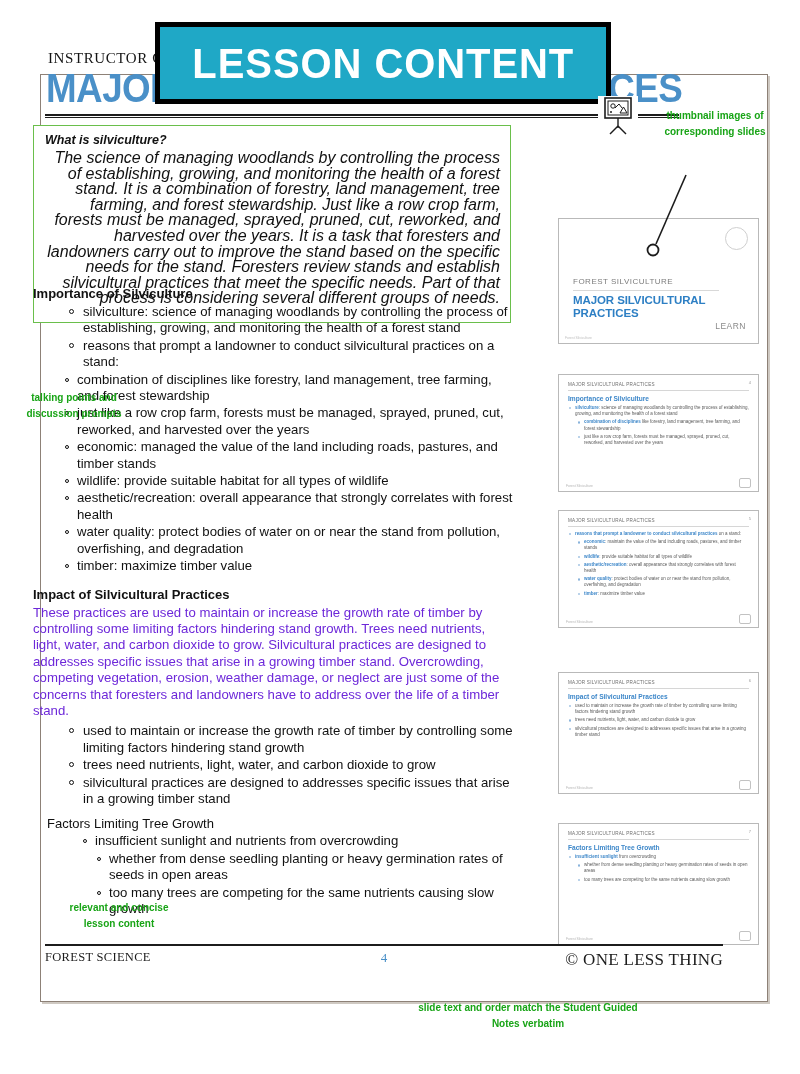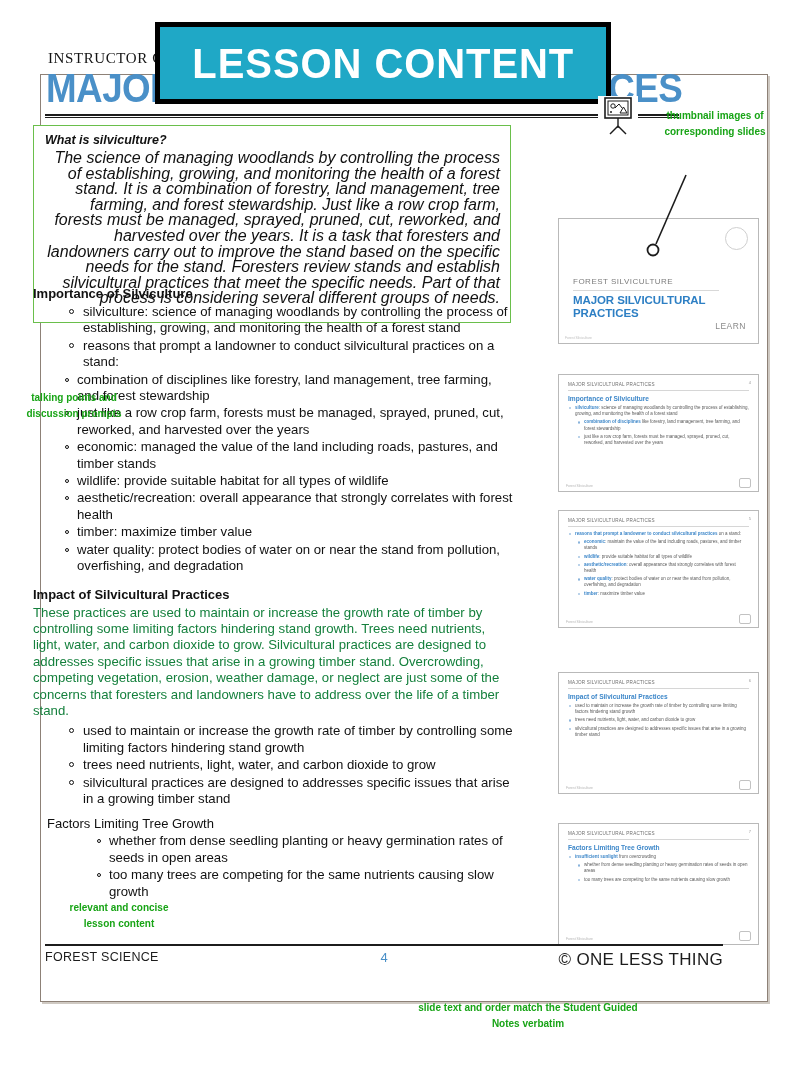--- a/index.html
+++ b/index.html
@@ -54,21 +54,21 @@
   #definition-box .dt{
     font-style:italic;font-weight:bold;font-size:12.5px;color:#111;margin-bottom:3px;
   }
   #definition-box .dbody{
     font-style:italic;font-size:16px;line-height:15.6px;color:#111;text-align:right;
   }
   
   #content-col{position:absolute;left:33px;top:286px;width:480px;}
   .sec-head{font-size:13px;font-weight:bold;color:#111;margin:0 0 3px 0;}
   .sub-head{font-size:13px;color:#111;margin:9px 0 2px 14px;}
-  .para{font-size:13.2px;line-height:16.4px;color:#15803d;margin:0 0 3px 0;}
+  .para{font-size:13.2px;line-height:16.4px;color:#6d28d9;margin:0 0 3px 0;}
   ul.lvl{list-style:none;margin:0;padding:0;}
   li.bl{
     position:relative;font-size:13.2px;line-height:16.4px;color:#111;
     margin:0 0 1px 0;padding-left:20px;
   }
   li.bl::before{
     content:"";position:absolute;left:6px;top:5px;
     width:5px;height:5px;border:1.6px solid #111;border-radius:50%;
     box-sizing:border-box;
   }
@@ -145,21 +145,21 @@
   }
   #thumb-title .tt-tag{position:absolute;left:6px;bottom:3px;font-size:3.4px;color:#c0c0c0;}
   #thumb-2{top:374px;height:118px;}
   #thumb-3{top:510px;height:118px;}
   #thumb-4{top:672px;height:122px;}
   #thumb-5{top:823px;height:122px;}
   
   #footer-rule{position:absolute;left:45px;top:944px;width:678px;height:2px;background:#1c1c1c;}
   #footer{
     position:absolute;left:45px;top:950px;width:678px;height:22px;
-    font-family:Liberation Sans, sans-serif;
+    font-family:Liberation Serif, serif;
     text-align:center;
   }
   #footer .fl{position:absolute;left:0;top:0;font-size:12.5px;color:#1c1c1c;letter-spacing:.3px;}
   #footer .fc{position:absolute;left:50%;top:0;transform:translateX(-50%);font-size:13px;color:#4a90c8;}
   #footer .fr{position:absolute;right:0;top:0;font-size:17px;color:#1c1c1c;letter-spacing:.3px;}
 </style>
 </head>
 <body>
 
 <div id="page-sheet"></div>
@@ -201,33 +201,36 @@
     <li class="bl">reasons that prompt a landowner to conduct silvicultural practices on a stand:</li>
   </ul>
   <ul class="lvl l2">
     <li class="bl">combination of disciplines like forestry, land management, tree farming, and forest stewardship</li>
     <li class="bl">just like a row crop farm, forests must be managed, sprayed, pruned, cut, reworked, and harvested over the years</li>
   </ul>
   <ul class="lvl l2">
     <li class="bl">economic: managed the value of the land including roads, pastures, and timber stands</li>
     <li class="bl">wildlife: provide suitable habitat for all types of wildlife</li>
     <li class="bl">aesthetic/recreation: overall appearance that strongly correlates with forest health</li>
+    <li class="bl">water quality: protect bodies of water on or near the stand from pollution, overfishing, and degradation</li>
     <li class="bl">timber: maximize timber value</li>
-    <li class="bl">water quality: protect bodies of water on or near the stand from pollution, overfishing, and degradation</li>
   </ul>
 
   <div class="sec-head" style="margin-top:12px;">Impact of Silvicultural Practices</div>
   <div class="para">These practices are used to maintain or increase the growth rate of timber by controlling some limiting factors hindering stand growth. Trees need nutrients, light, water, and carbon dioxide to grow. Silvicultural practices are designed to addresses specific issues that arise in a growing timber stand. Overcrowding, competing vegetation, erosion, weather damage, or neglect are just some of the concerns that foresters and landowners have to address over the life of a timber stand.</div>
   <ul class="lvl l1" style="margin-top:4px;">
     <li class="bl">used to maintain or increase the growth rate of timber by controlling some limiting factors hindering stand growth</li>
     <li class="bl">trees need nutrients, light, water, and carbon dioxide to grow</li>
     <li class="bl">silvicultural practices are designed to addresses specific issues that arise in a growing timber stand</li>
   </ul>
 
   <div class="sub-head">Factors Limiting Tree Growth</div>
+  <ul class="lvl l1b">
+    <li class="bl">insufficient sunlight and nutrients from overcrowding</li>
+  </ul>
   <ul class="lvl l1b" style="margin-left:58px;">
     <li class="bl">whether from dense seedling planting or heavy germination rates of seeds in open areas</li>
     <li class="bl">too many trees are competing for the same nutrients causing slow growth</li>
   </ul>
 </div>
 
 <div class="thumb" id="thumb-title">
   <div class="tt-logo"></div>
   <div class="tt-kick">FOREST SILVICULTURE</div>
   <div class="tt-rule"></div>

